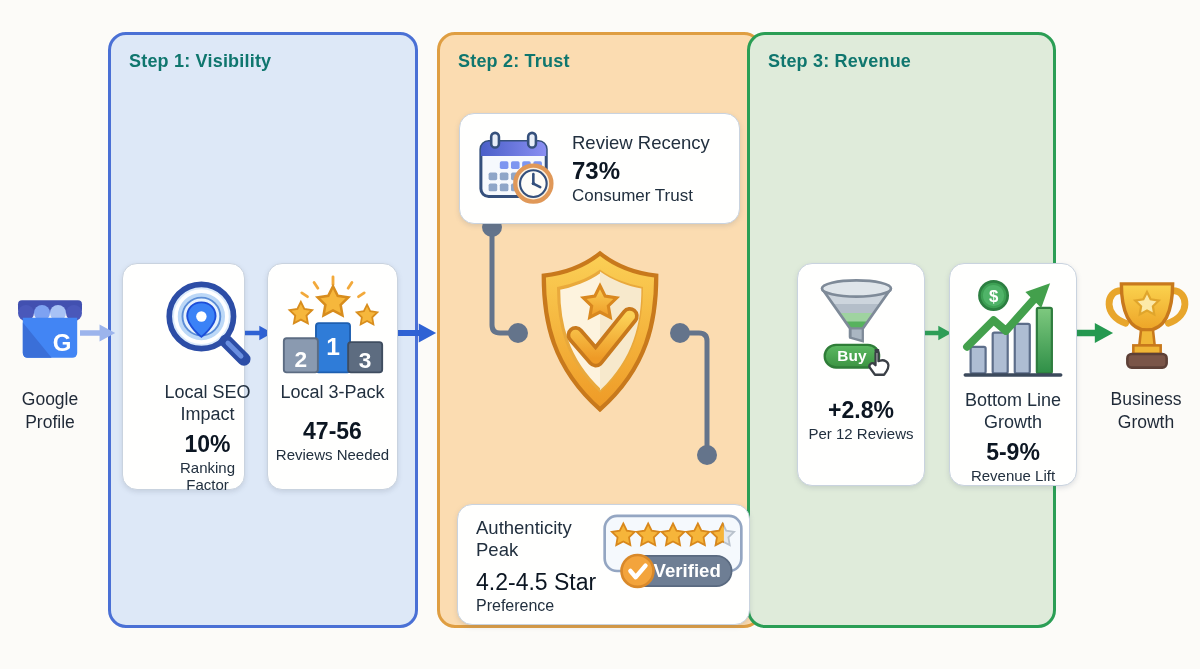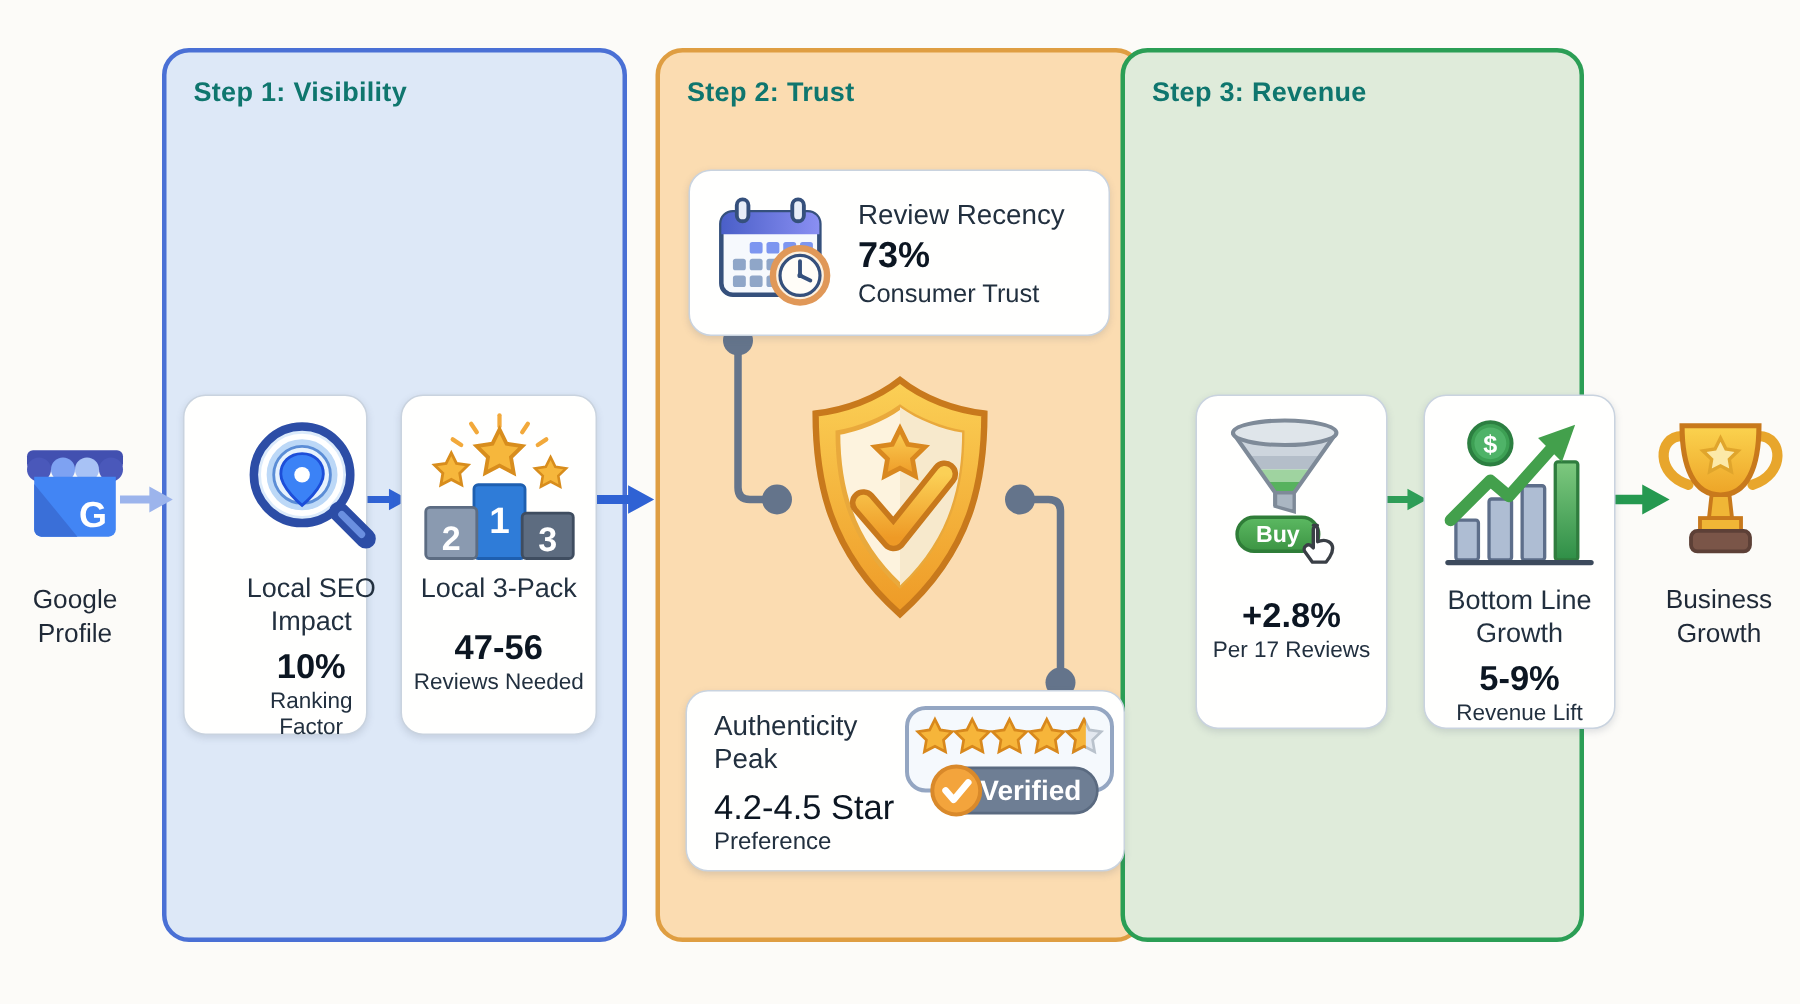--- a/index.html
+++ b/index.html
@@ -23,21 +23,21 @@
   .card-title{font-size:18px;line-height:1.22;color:#22303f;margin-top:4px;}
   .card-value{font-size:23px;font-weight:bold;color:#0c1622;margin-top:5px;}
   .card-sub{font-size:15px;color:#22303f;margin-top:1px;}
   
   .hcard{display:flex;align-items:center;padding:8px 6px 8px 14px;}
   .hcard .txt{margin-left:12px;}
   .hcard .t1{font-size:18.5px;color:#22303f;}
   .hcard .t2{font-size:24px;font-weight:bold;color:#0c1622;margin-top:3px;}
   .hcard .t3{font-size:17px;color:#22303f;margin-top:1px;}
   
-  .acard{display:flex;padding:12px 24px 8px 18px;}
+  .acard{display:flex;padding:12px 24px 8px 18px;margin-top:44px;}
   .acard .txt{width:150px;}
   .acard .t1{font-size:18.5px;line-height:1.2;color:#22303f;}
   .acard .t2{font-size:23px;font-weight:normal;color:#0c1622;margin-top:8px;white-space:nowrap;}
   .acard .t3{font-size:16px;color:#22303f;margin-top:1px;}
   .side-label{position:absolute;text-align:center;font-size:17.5px;line-height:1.3;font-weight:500;color:#1f2937;}
   svg{display:block;}
 </style>
 </head>
 <body>
 
@@ -241,21 +241,21 @@
           <stop offset="0" stop-color="#5cb962"></stop>
             <stop offset="1" stop-color="#3c9443"></stop>
         </linearGradient>
       </defs>
       <rect x="20" y="78" width="60" height="25" rx="12.5" fill="url(#buyg)" stroke="#2f7d38" stroke-width="2.5"></rect>
       <text x="50" y="96" text-anchor="middle" font-size="17" font-weight="bold" fill="#ffffff">Buy</text>
       <path transform="translate(68,84)" fill="#ffffff" stroke="#3a3f46" stroke-width="2.5" stroke-linejoin="round" d="M8,0 c2,0 3.2,1.4 3.2,3 v9 l2,-0.6 c4.5,-1.3 9,1.2 9,5.4 c0,2.2 -0.9,4.6 -2.2,6.5 l-2.6,3.7 h-10 l-5.4,-7.4 c-1.1,-1.5 -0.9,-3.5 0.6,-4.6 1.3,-1 3,-0.8 4.2,0.3 l1.2,1.2 v-13.5 c0,-1.6 1,-3 3,-3 z"></path>
     </svg>
   </span>
   <div class="card-value">+2.8%</div>
-  <div class="card-sub">Per 17 Reviews</div>
+  <div class="card-sub">Per 12 Reviews</div>
 </div>
 
 <div class="card vcard" style="left:949px;top:263px;width:128px;height:223px;">
   <span>
     <svg width="106" height="112" viewBox="0 0 120 126">
       <defs>
         <linearGradient id="gbar" x1="0" y1="0" x2="0" y2="1">
           <stop offset="0" stop-color="#7ec97f"></stop>
             <stop offset="1" stop-color="#2f8f47"></stop>
         </linearGradient>

